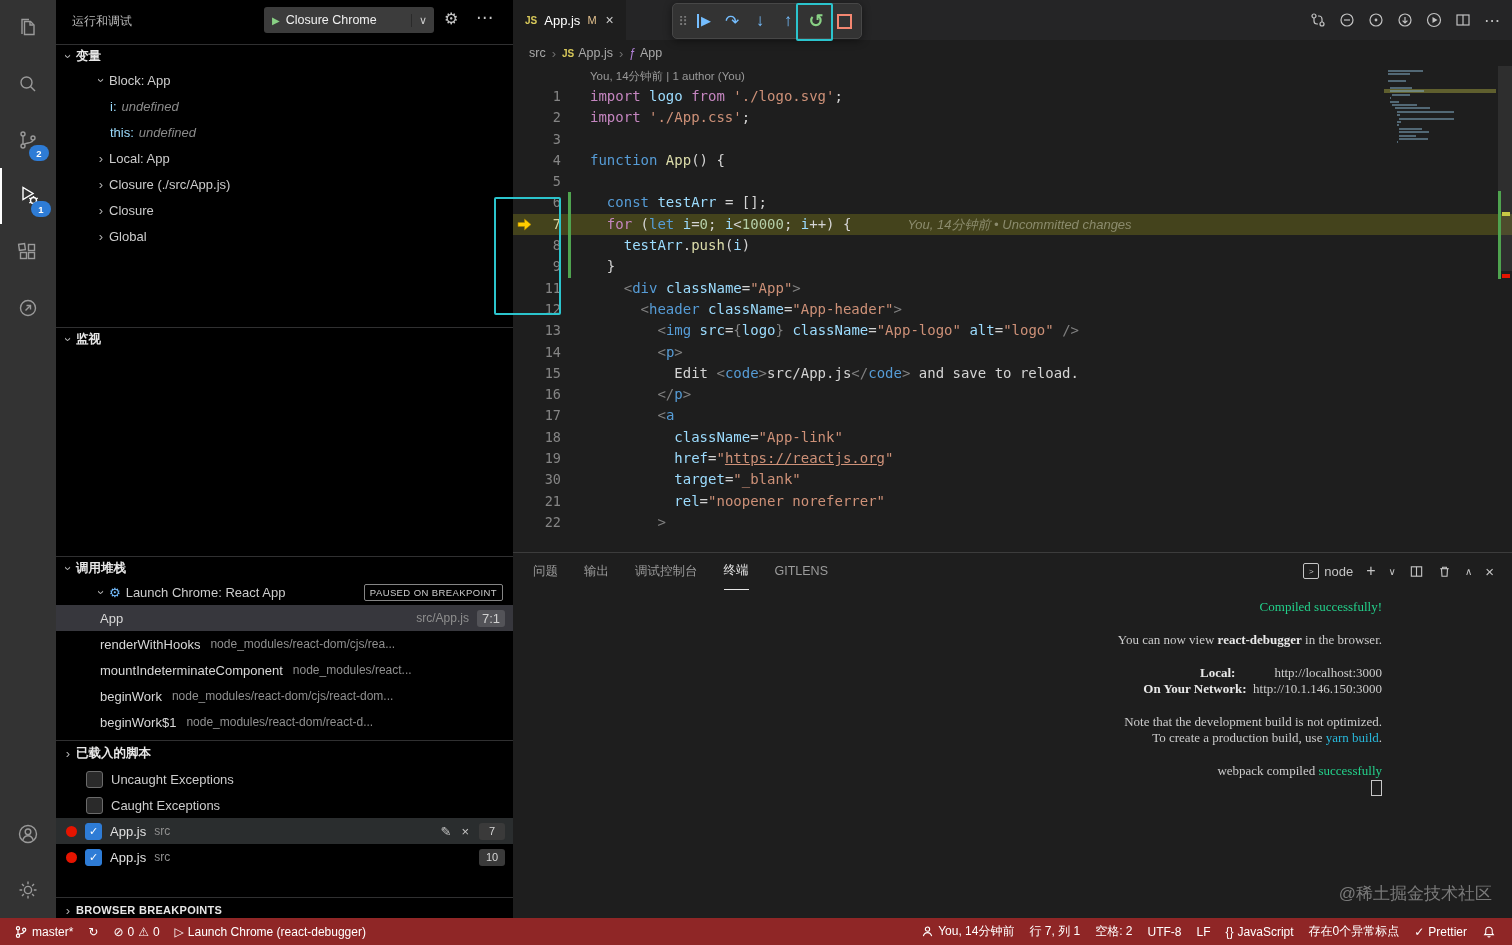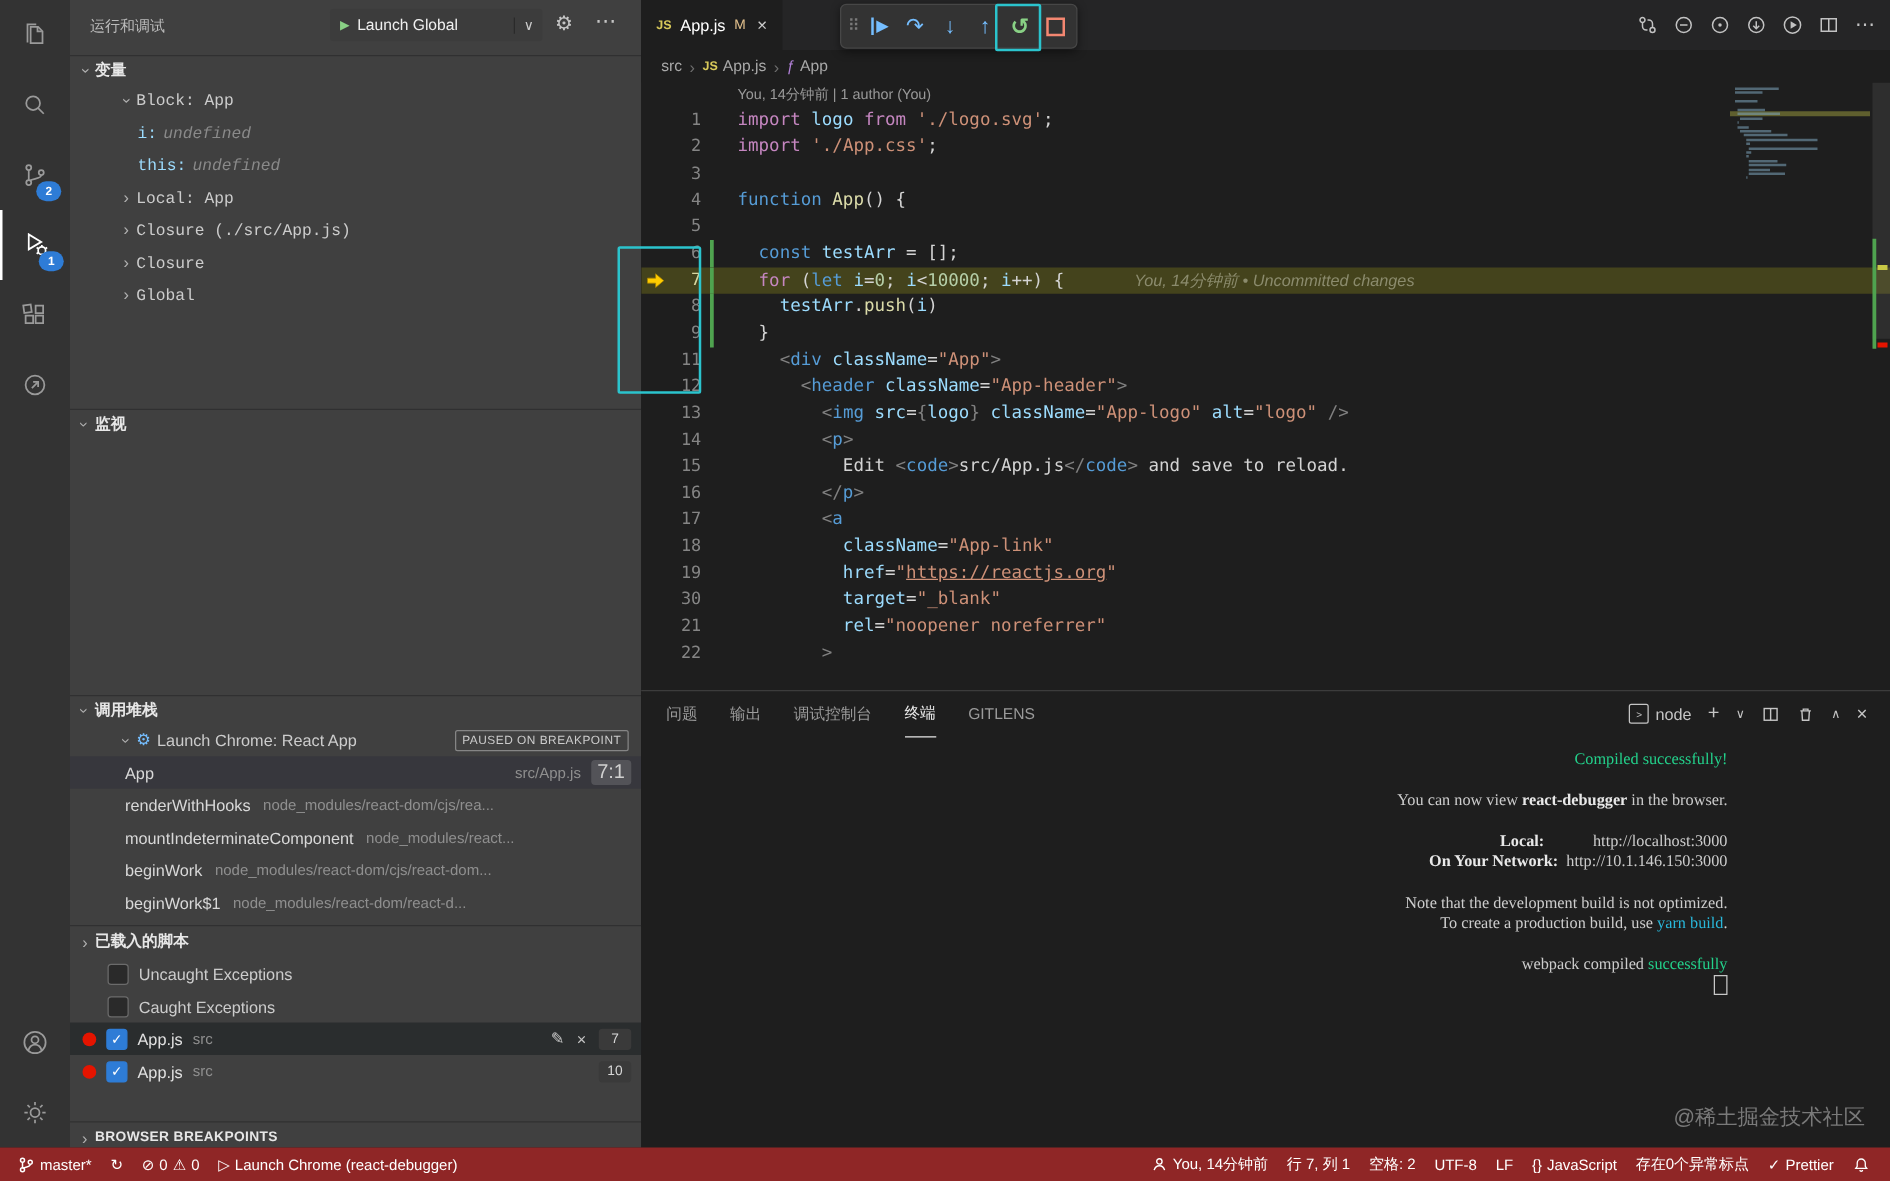--- a/index.html
+++ b/index.html
@@ -14,21 +14,21 @@
            color:#9a9a9a;cursor:pointer;}
   .ab-item svg{stroke:#9a9a9a;fill:none;stroke-width:1.4;}
   .ab-item.active{border-left:2px solid #fff;}
   .ab-item.active svg{stroke:#ffffff;}
   .ab-badge{position:absolute;right:7px;bottom:7px;min-width:16px;height:16px;border-radius:9px;
             background:#2e7cd6;color:#fff;font-size:9.5px;display:flex;align-items:center;justify-content:center;
             padding:0 2px;font-weight:bold;}
   .ab-bottom{position:absolute;bottom:0;left:0;width:56px;}
 
   
-  .sidebar{position:absolute;left:56px;top:0;width:457px;height:918px;background:#404040;overflow:hidden;
+  .sidebar{position:absolute;left:56px;top:0;width:457px;height:918px;background:#000000;overflow:hidden;
            border-right:1px solid #1b1b1b;}
   .sb-header{position:absolute;left:0;top:0;width:100%;height:40px;}
   .sb-title{position:absolute;left:16px;top:13px;font-size:12px;color:#bbbbbb;}
   .launch-select{position:absolute;left:208px;top:7px;width:170px;height:26px;background:#3c3c3c;border-radius:3px;
                  display:flex;align-items:center;cursor:pointer;}
   .launch-select .play{color:#89d185;font-size:10px;margin:0 6px 0 8px;}
   .launch-select .lbl{flex:1;color:#f0f0f0;font-size:12.5px;}
   .launch-select .chev{width:22px;text-align:center;color:#cccccc;border-left:1px solid #2a2a2a;font-size:11px;}
   .sb-gear{position:absolute;left:388px;top:9px;font-size:16px;color:#c5c5c5;cursor:pointer;}
   .sb-dots{position:absolute;left:420px;top:7px;font-size:17px;color:#c5c5c5;cursor:pointer;}
@@ -45,21 +45,21 @@
   .var-val{color:#8a8a8a;font-style:italic;}
   .sess-icon{color:#75beff;font-size:13px;margin-right:5px;}
   .badge-outline{margin-left:auto;margin-right:10px;border:1px solid #858585;color:#cccccc;font-size:9.5px;
                  padding:2px 5px;border-radius:2px;letter-spacing:.4px;white-space:nowrap;}
   .frame-row{height:26px;display:flex;align-items:center;padding-left:44px;padding-right:8px;cursor:pointer;
              white-space:nowrap;overflow:hidden;}
   .frame-row.selected{background:#37373d;}
   .frame-name{color:#d8d8d8;font-size:13px;}
   .frame-path{color:#8f8f8f;font-size:12px;margin-left:10px;overflow:hidden;text-overflow:ellipsis;}
   .frame-right{margin-left:auto;display:flex;align-items:center;gap:8px;}
-  .pos-badge{background:rgba(255,255,255,.14);border-radius:3px;padding:1px 5px;font-size:16px;color:#d0d0d0;}
+  .pos-badge{background:rgba(255,255,255,.14);border-radius:3px;padding:1px 5px;font-size:13px;color:#d0d0d0;}
 
   .bp-ex{height:26px;display:flex;align-items:center;padding-left:30px;cursor:pointer;}
   .checkbox{width:15px;height:15px;border:1px solid #6b6b6b;border-radius:3px;background:#2a2a2a;margin-right:8px;
             display:flex;align-items:center;justify-content:center;font-size:11px;color:#fff;cursor:pointer;}
   .checkbox.checked{background:#2e7cd6;border-color:#2e7cd6;}
   .bp-row{height:26px;display:flex;align-items:center;padding:0 8px 0 10px;cursor:pointer;}
   .bp-row.hover{background:#2a2d2e;}
   .bp-dot{width:11px;height:11px;border-radius:50%;background:#e51400;margin-right:8px;flex:none;}
   .bp-file{color:#e0e0e0;margin-right:8px;}
   .bp-dir{color:#8f8f8f;font-size:12px;}
@@ -224,28 +224,28 @@
           </svg>
       </div>
     </div>
   </aside>
 
   <section class="sidebar">
     <div class="sb-header">
       <span class="sb-title">运行和调试</span>
       <div class="launch-select">
         <span class="play">▶</span>
-        <span class="lbl">Launch Global</span>
+        <span class="lbl">Closure Chrome</span>
         <span class="chev">∨</span>
       </div>
       <span class="sb-gear">⚙</span>
       <span class="sb-dots">⋯</span>
     </div>
 
-    <div class="sec" style="top:44px;font-family:Liberation Mono, monospace;">
+    <div class="sec" style="top:44px;">
       <div class="sec-head">
         <span class="chev down">›</span>
         <span>变量</span>
       </div>
       <div class="tree-row ind1">
         <span class="chev down">›</span>
         <span>Block: App</span>
       </div>
       <div class="tree-row ind2">
         <span class="var-name">i:</span>

